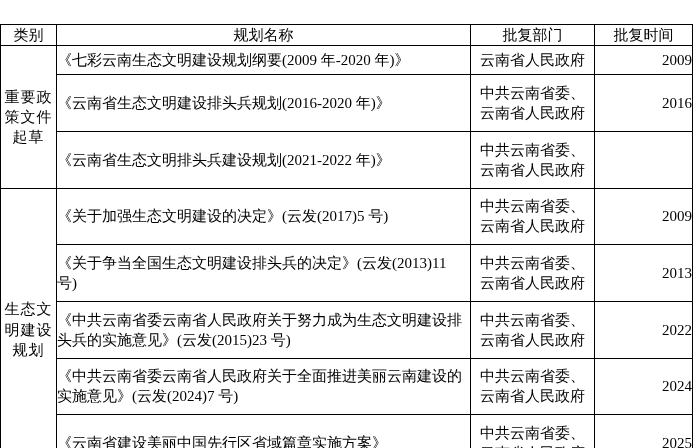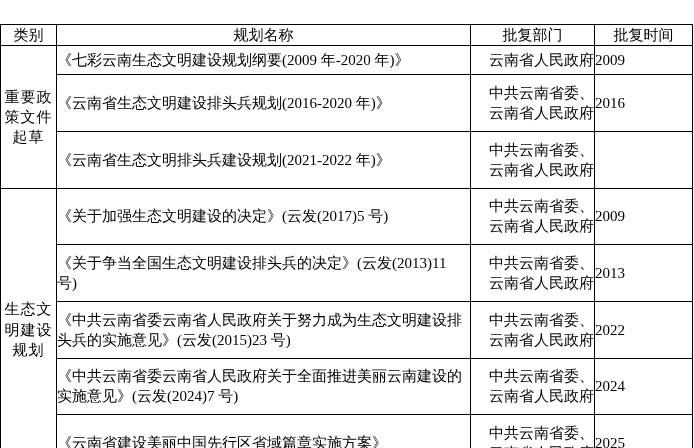--- a/index.html
+++ b/index.html
@@ -42,28 +42,28 @@
     letter-spacing: 1px;
     line-height: 1.5;
   }
   td.name {
     text-align: left;
     padding: 5px 6px 6px 7px;
     font-size: 15px;
     line-height: 1.45;
   }
   td.dept {
-    text-align: right;
+    text-align: center;
     padding: 5px 4px 6px 5px;
     font-size: 15px;
     line-height: 1.45;
     white-space: pre-line;
   }
   td.time {
-    text-align: left;
+    text-align: right;
     font-size: 15px;
   }
   col.c-cat { width: 56px; }
   col.c-name { width: 414px; }
   col.c-dept { width: 124px; }
   col.c-time { width: 98px; }
 </style>
 </head>
 <body>
 

